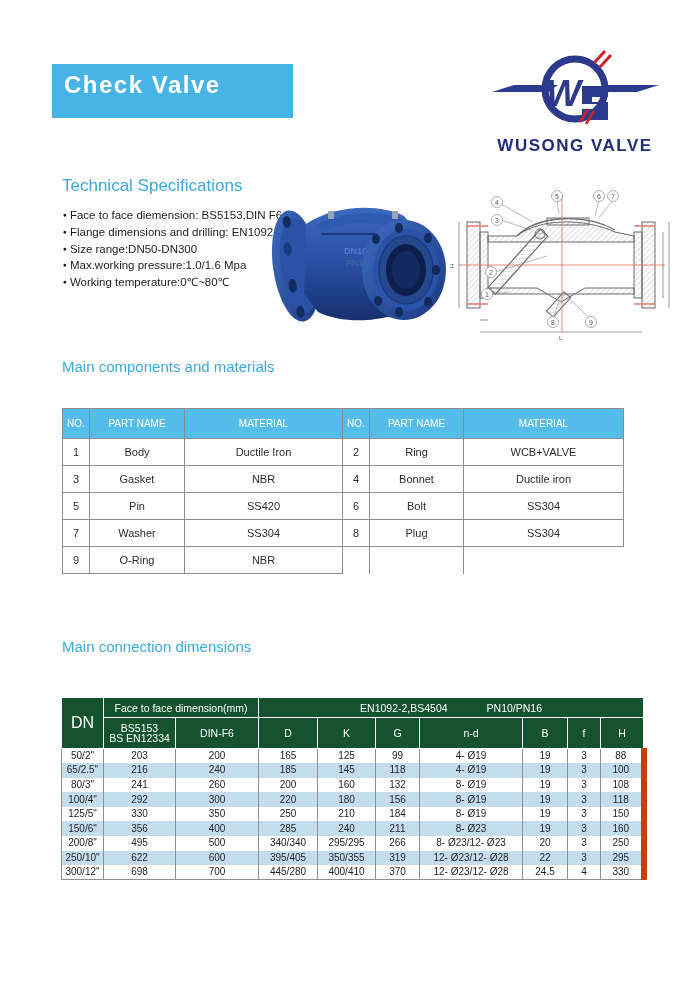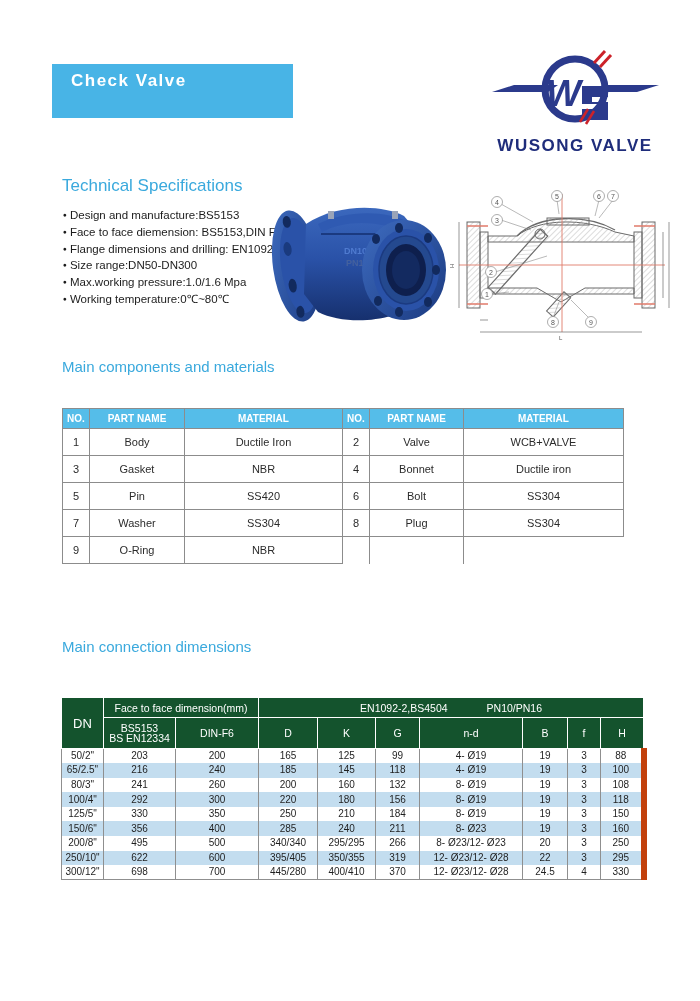--- a/index.html
+++ b/index.html
@@ -3,21 +3,21 @@
 <meta charset="utf-8">
 <style>
   * { margin:0; padding:0; box-sizing:border-box; }
   html,body { background:#fff; }
   body { font-family:"Liberation Sans", sans-serif; }
   #page { position:relative; width:700px; height:1001px; background:#fff; overflow:hidden; }
 
   
   .banner { position:absolute; left:52px; top:64px; width:241px; height:54px;
             background:#48b4e6; color:#fff; padding:7px 0 0 12px; }
-  .banner-title { font-size:17px; font-weight:bold; letter-spacing:1.5px; color:#ffffff;margin-left:7px; }
+  .banner-title { font-size:24px; font-weight:bold; letter-spacing:1.5px; color:#ffffff; }
   .banner-sub { margin-top:3px; font-size:12px; color:#1e4257; display:flex; }
   .banner-sub .dn { margin-left:22px; }
 
   
   .logo { position:absolute; left:488px; top:38px; width:175px; height:120px; }
 
   
   .sec-heading { position:absolute; left:62px; color:#3aa9dd; font-size:17px; font-weight:500; }
   #specs-heading { top:176px; }
   #components-heading { top:358px; font-size:15px; }
@@ -28,36 +28,36 @@
   .spec-list li { font-size:11.5px; color:#1c1c1c; line-height:16.8px; white-space:nowrap; }
   .spec-list li::before { content:"●"; font-size:6.5px; vertical-align:2px; margin-right:3px; color:#1c1c1c; }
 
   
   .photo { position:absolute; left:266px; top:190px; width:180px; height:146px; }
   .drawing { position:absolute; left:447px; top:180px; width:230px; height:166px; }
 
   
   #comp-table { position:absolute; left:62px; top:408px; width:561px;
                 border-collapse:collapse; table-layout:fixed; }
-  #comp-table th { background:#55bde9; color:#fff; font-size:10px; font-weight:bold;
-                   height:20px; border:1px solid #8c8c8c; border-left:1px solid #ffffff; }
+  #comp-table th { background:#55bde9; color:#fff; font-size:10px; font-weight:normal;
+                   height:30px; border:1px solid #8c8c8c; border-left:1px solid #ffffff; }
   #comp-table th:first-child { border-left:1px solid #8c8c8c; }
   #comp-table td { height:27px; text-align:center; font-size:11px; color:#2b2b2b;
                    border:1px solid #8c8c8c; background:#fff; }
   #comp-table td.ghost { border-bottom:none; }
   #comp-table td.ghost:last-child { border-right:none; }
 
   
   #dim-table { position:absolute; left:61px; top:697px; width:582px;
                border-collapse:collapse; table-layout:fixed; }
   #dim-table th { background:#14532d; color:#fff; font-weight:normal;
                   border:1px solid #ffffff; }
   #dim-table .h-row1 th { height:20px; font-size:10.5px; }
   #dim-table .h-row2 th { height:31px; font-size:10.5px; }
-  #dim-table th.dn-cell { font-size:13px; }
+  #dim-table th.dn-cell { font-size:16px; }
   #dim-table .two-line { font-size:9.5px; line-height:10.5px; }
   #dim-table .en-head .pn { margin-left:36px; }
   #dim-table td { height:14.6px; padding:0; line-height:1; text-align:center;
                   font-size:10px; color:#1f1f1f; border-left:1px solid #8f8f8f; }
   #dim-table td:last-child { border-right:6px solid #c2410c; }
   #dim-table tbody tr:nth-child(even) td { background:#c3ddef; }
   #dim-table tbody tr:last-child td { border-bottom:1px solid #8f8f8f; }
 </style>
 </head>
 <body>
@@ -85,21 +85,20 @@
       <path d="M94,48 h26 v11 h-16 v5 h16 v18 h-26 v-11 h16 v-5 h-16 Z" fill="#2b3a8c"></path>
       <line x1="92" y1="84" x2="100" y2="71" stroke="#cc2229" stroke-width="2.5"></line>
       <line x1="98" y1="86" x2="106" y2="73" stroke="#cc2229" stroke-width="2.5"></line>
 
       <text x="87" y="113" text-anchor="middle" font-size="17" font-weight="bold" letter-spacing="1.5" fill="#1f2d7b" font-family="Liberation Sans, sans-serif">WUSONG VALVE</text>
     </svg>
   </div>
 
   <div class="sec-heading" id="specs-heading">Technical Specifications</div>
   <ul class="spec-list">
-      <li>Design and manufacture:BS5153</li>
       <li>Face to face diemension: BS5153,DIN F6</li>
       <li>Flange dimensions and drilling: EN1092-2</li>
       <li>Size range:DN50-DN300</li>
       <li>Max.working pressure:1.0/1.6 Mpa</li>
       <li>Working temperature:0℃~80℃</li>
     </ul>
 
   <div class="photo">
     <svg width="180" height="146" viewBox="0 0 180 146">
       <defs>
@@ -249,21 +248,21 @@
         <th>PART NAME</th>
         <th>MATERIAL</th>
       </tr>
     </thead>
     <tbody>
         <tr>
           <td>1</td>
           <td>Body</td>
           <td>Ductile Iron</td>
           <td>2</td>
-          <td>Valve</td>
+          <td>Ring</td>
           <td>WCB+VALVE</td>
         </tr>
         <tr>
           <td>3</td>
           <td>Gasket</td>
           <td>NBR</td>
           <td>4</td>
           <td>Bonnet</td>
           <td>Ductile iron</td>
         </tr>

